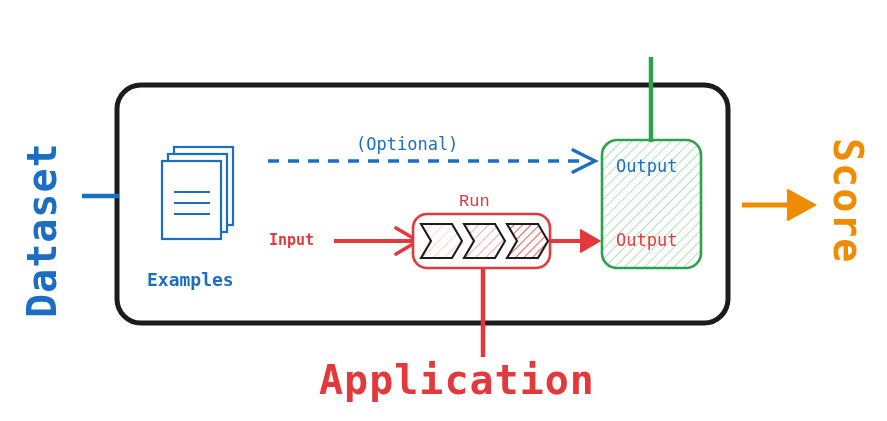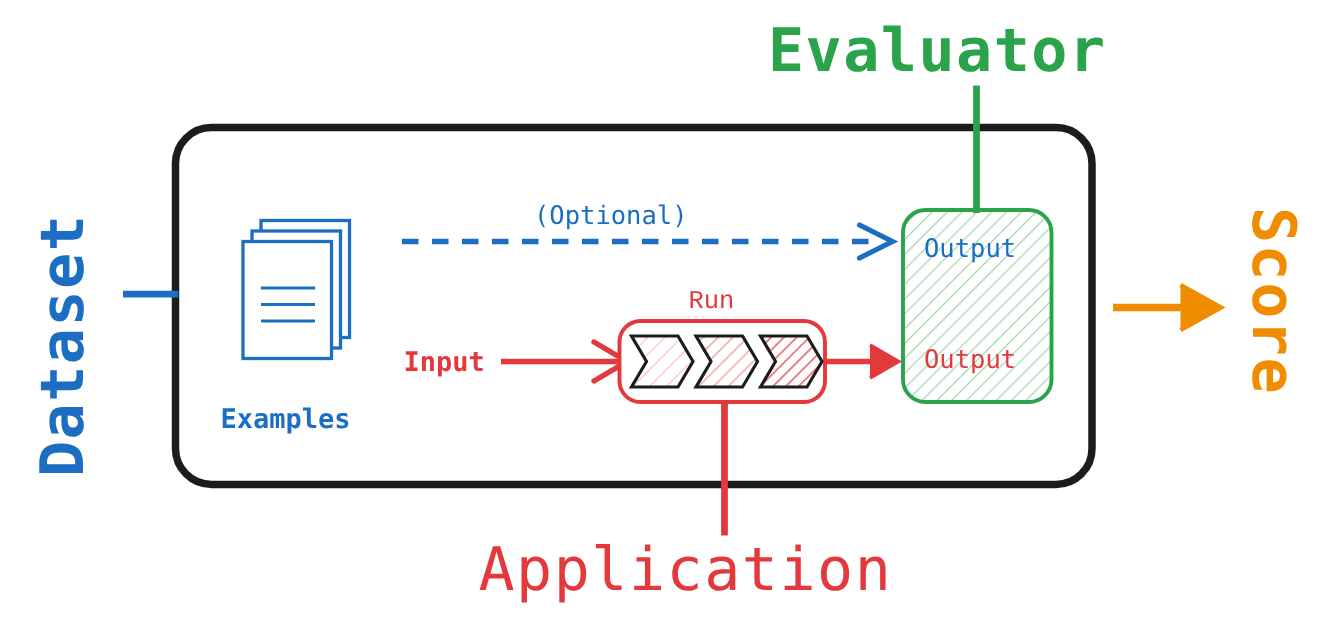--- a/index.html
+++ b/index.html
@@ -61,21 +61,21 @@
     top: 14px;
     font-size: 40px;
     font-weight: bold;
     color: #2aa34a;
     letter-spacing: 1px;
   }
   #label-application {
     left: 319px;
     top: 360px;
     font-size: 40px;
-    font-weight: normal;
+    font-weight: bold;
     color: #e3393c;
     letter-spacing: 1px;
   }
   
   #label-optional {
     left: 356px;
     top: 136px;
     font-size: 17px;
     color: #1b6ec2;
   }
@@ -83,21 +83,21 @@
     left: 147px;
     top: 243px;
     font-size: 18px;
     font-weight: bold;
     color: #1b6ec2;
     margin-top: 28px;
   }
   #label-input {
     left: 269px;
     top: 233px;
-    font-size: 18px;
+    font-size: 15px;
     font-weight: bold;
     color: #e3393c;
   }
   #label-run {
     left: 459px;
     top: 193px;
     font-size: 17px;
     color: #e3393c;
     font-family: Liberation Mono, monospace;
   }
@@ -204,21 +204,20 @@
     <g>
       <line x1="742" y1="205" x2="800" y2="205" stroke="#ef8c02" stroke-width="5" stroke-linecap="butt"></line>
       <path d="M 787 190 L 814 205 L 787 220" fill="#ef8c02" stroke="#ef8c02" stroke-width="3" stroke-linejoin="miter"></path>
     </g>
   </svg>
 
   <div class="txt" id="label-dataset">Dataset</div>
 
   <div class="txt" id="label-score">Score</div>
 
-  <div class="txt" id="label-evaluator">Evaluator</div>
 
   <div class="txt" id="label-application">Application</div>
 
   <div class="txt" id="label-optional">(Optional)</div>
 
   <div class="txt" id="label-examples">Examples</div>
 
   <div class="txt" id="label-input">Input</div>
 
   <div class="txt" id="label-run">Run</div>

